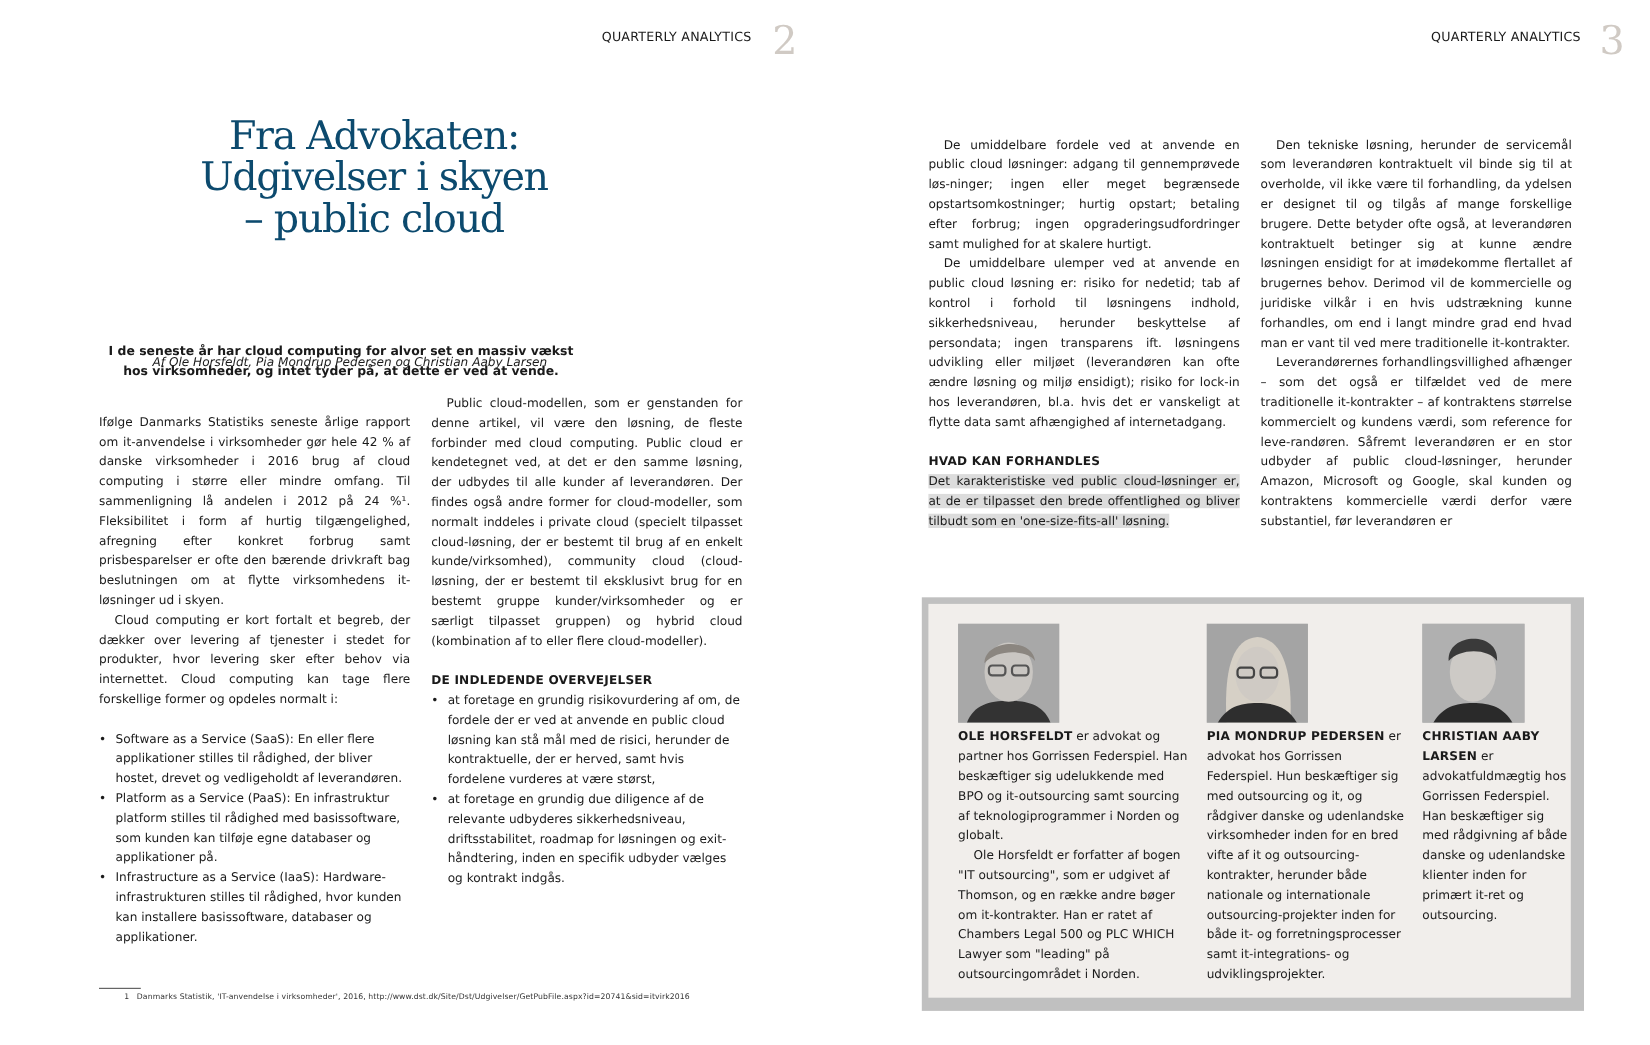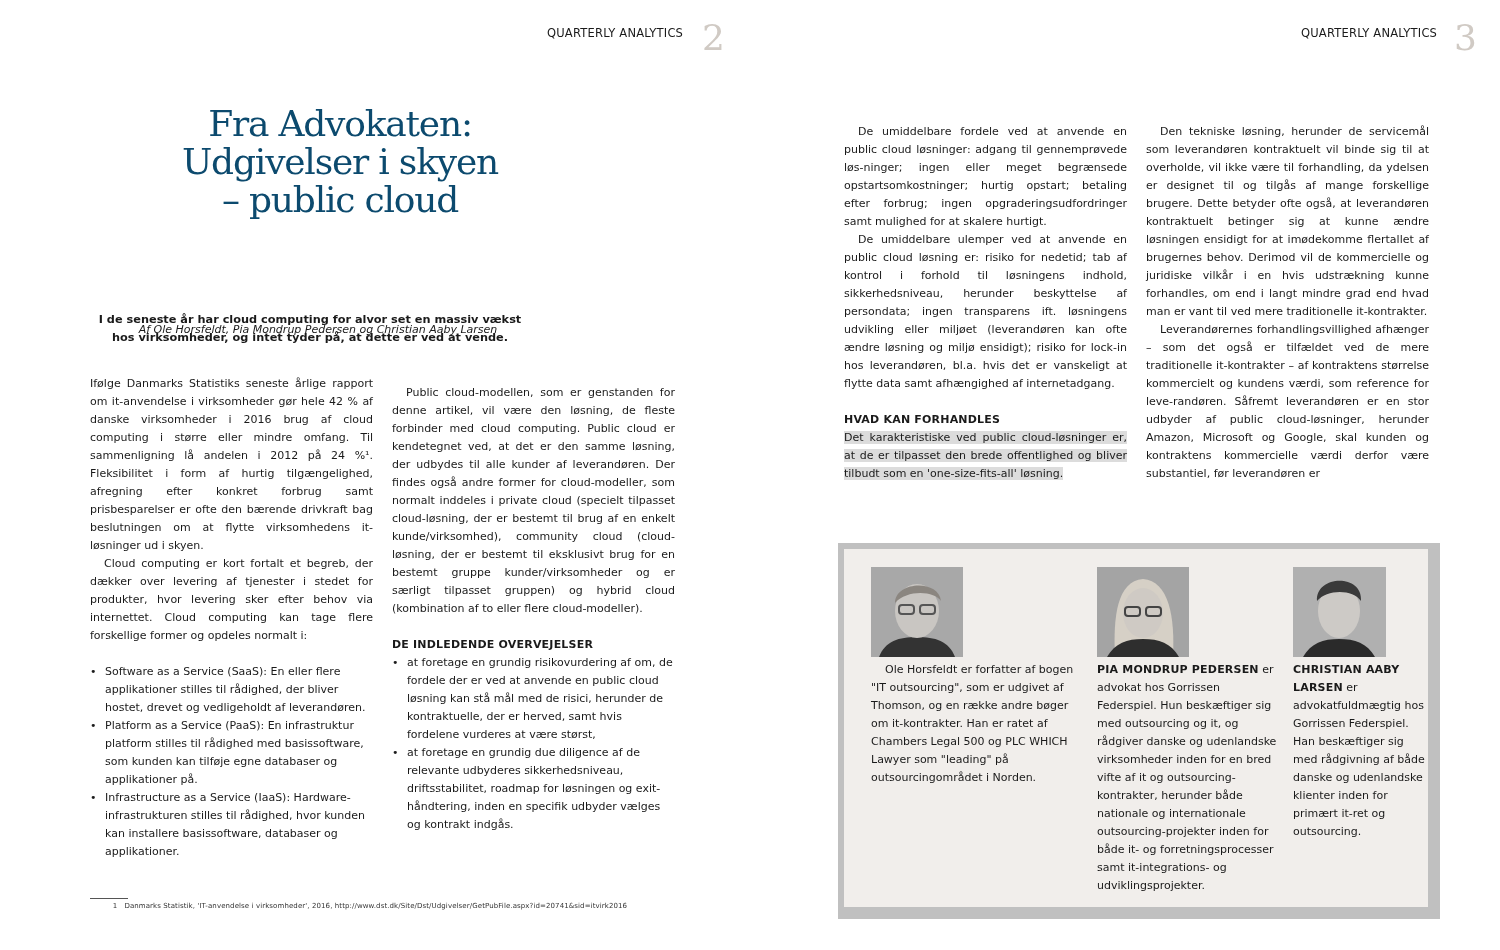--- a/index.html
+++ b/index.html
@@ -47,21 +47,21 @@
   <div class="abs col" style="left:90px; top:375px; width:283px;">
     <p>Ifølge Danmarks Statistiks seneste årlige rapport om it-anvendelse i virksomheder gør hele 42 % af danske virksomheder i 2016 brug af cloud computing i større eller mindre omfang. Til sammenligning lå andelen i 2012 på 24 %¹. Fleksibilitet i form af hurtig tilgængelighed, afregning efter konkret forbrug samt prisbesparelser er ofte den bærende drivkraft bag beslutningen om at flytte virksomhedens it-løsninger ud i skyen.</p>
     <p class="ind">Cloud computing er kort fortalt et begreb, der dækker over levering af tjenester i stedet for produkter, hvor levering sker efter behov via internettet. Cloud computing kan tage flere forskellige former og opdeles normalt i:</p>
     <ul style="margin-top:18px;">
       <li>Software as a Service (SaaS): En eller flere applikationer stilles til rådighed, der bliver hostet, drevet og vedligeholdt af leverandøren.</li>
       <li>Platform as a Service (PaaS): En infrastruktur platform stilles til rådighed med basissoftware, som kunden kan tilføje egne databaser og applikationer på.</li>
       <li>Infrastructure as a Service (IaaS): Hardware-infrastrukturen stilles til rådighed, hvor kunden kan installere basissoftware, databaser og applikationer.</li>
     </ul>
   </div>
 
-  <div class="abs col" style="left:392px; top:384px; width:283px;">
+  <div class="abs col" style="left:392px; top:358px; width:283px;">
     <p class="ind">Public cloud-modellen, som er genstanden for denne artikel, vil være den løsning, de fleste forbinder med cloud computing. Public cloud er kendetegnet ved, at det er den samme løsning, der udbydes til alle kunder af leverandøren. Der findes også andre former for cloud-modeller, som normalt inddeles i private cloud (specielt tilpasset cloud-løsning, der er bestemt til brug af en enkelt kunde/virksomhed), community cloud (cloud-løsning, der er bestemt til eksklusivt brug for en bestemt gruppe kunder/virksomheder og er særligt tilpasset gruppen) og hybrid cloud (kombination af to eller flere cloud-modeller).</p>
     <h3>DE INDLEDENDE OVERVEJELSER</h3>
     <ul>
       <li>at foretage en grundig risikovurdering af om, de fordele der er ved at anvende en public cloud løsning kan stå mål med de risici, herunder de kontraktuelle, der er herved, samt hvis fordelene vurderes at være størst,</li>
       <li>at foretage en grundig due diligence af de relevante udbyderes sikkerhedsniveau, driftsstabilitet, roadmap for løsningen og exit-håndtering, inden en specifik udbyder vælges og kontrakt indgås.</li>
     </ul>
   </div>
 
   <div class="abs footnote-rule" style="left:90px; top:898px;"></div>
   <div class="abs footnote" style="left:90px; top:902px; width:560px; white-space:pre;">1   Danmarks Statistik, 'IT-anvendelse i virksomheder', 2016, http://www.dst.dk/Site/Dst/Udgivelser/GetPubFile.aspx?id=20741&amp;sid=itvirk2016</div>
@@ -91,20 +91,21 @@
     <svg width="92" height="90" viewBox="0 0 92 90">
       <rect width="92" height="90" fill="#a8a8a8"></rect>
       <path d="M8 90 C14 74 28 70 46 70 C64 70 78 74 84 90 Z" fill="#333"></path>
       <ellipse cx="46" cy="44" rx="22" ry="27" fill="#c9c6c2"></ellipse>
       <path d="M24 36 C24 14 68 12 70 34 C64 24 36 22 24 36 Z" fill="#8b8680"></path>
       <rect x="28" y="38" width="15" height="9" rx="3" fill="none" stroke="#555" stroke-width="2"></rect>
       <rect x="49" y="38" width="15" height="9" rx="3" fill="none" stroke="#555" stroke-width="2"></rect>
     </svg>
   </div>
   <div class="abs bio" style="left:871px; top:661px; width:210px;">
+    <div><b>OLE HORSFELDT</b><span> er advokat og partner hos Gorrissen Federspiel. Han beskæftiger sig udelukkende med BPO og it-outsourcing samt sourcing af teknologiprogrammer i Norden og globalt.</span></div>
     <div class="ind">Ole Horsfeldt er forfatter af bogen "IT outsourcing", som er udgivet af Thomson, og en række andre bøger om it-kontrakter. Han er ratet af Chambers Legal 500 og PLC WHICH Lawyer som "leading" på outsourcingområdet i Norden.</div>
   </div>
 
   <div class="abs portrait" style="left:1097px; top:567px; width:92px; height:90px;">
     <svg width="92" height="90" viewBox="0 0 92 90">
       <rect width="92" height="90" fill="#a4a4a4"></rect>
       <path d="M18 90 C16 50 20 14 46 12 C72 14 78 50 76 90 Z" fill="#d6d0c6"></path>
       <path d="M10 90 C18 76 30 72 46 72 C62 72 74 76 82 90 Z" fill="#2e2e2e"></path>
       <ellipse cx="46" cy="46" rx="20" ry="25" fill="#cfcac4"></ellipse>
       <rect x="28" y="40" width="15" height="9" rx="3" fill="none" stroke="#444" stroke-width="2"></rect>

